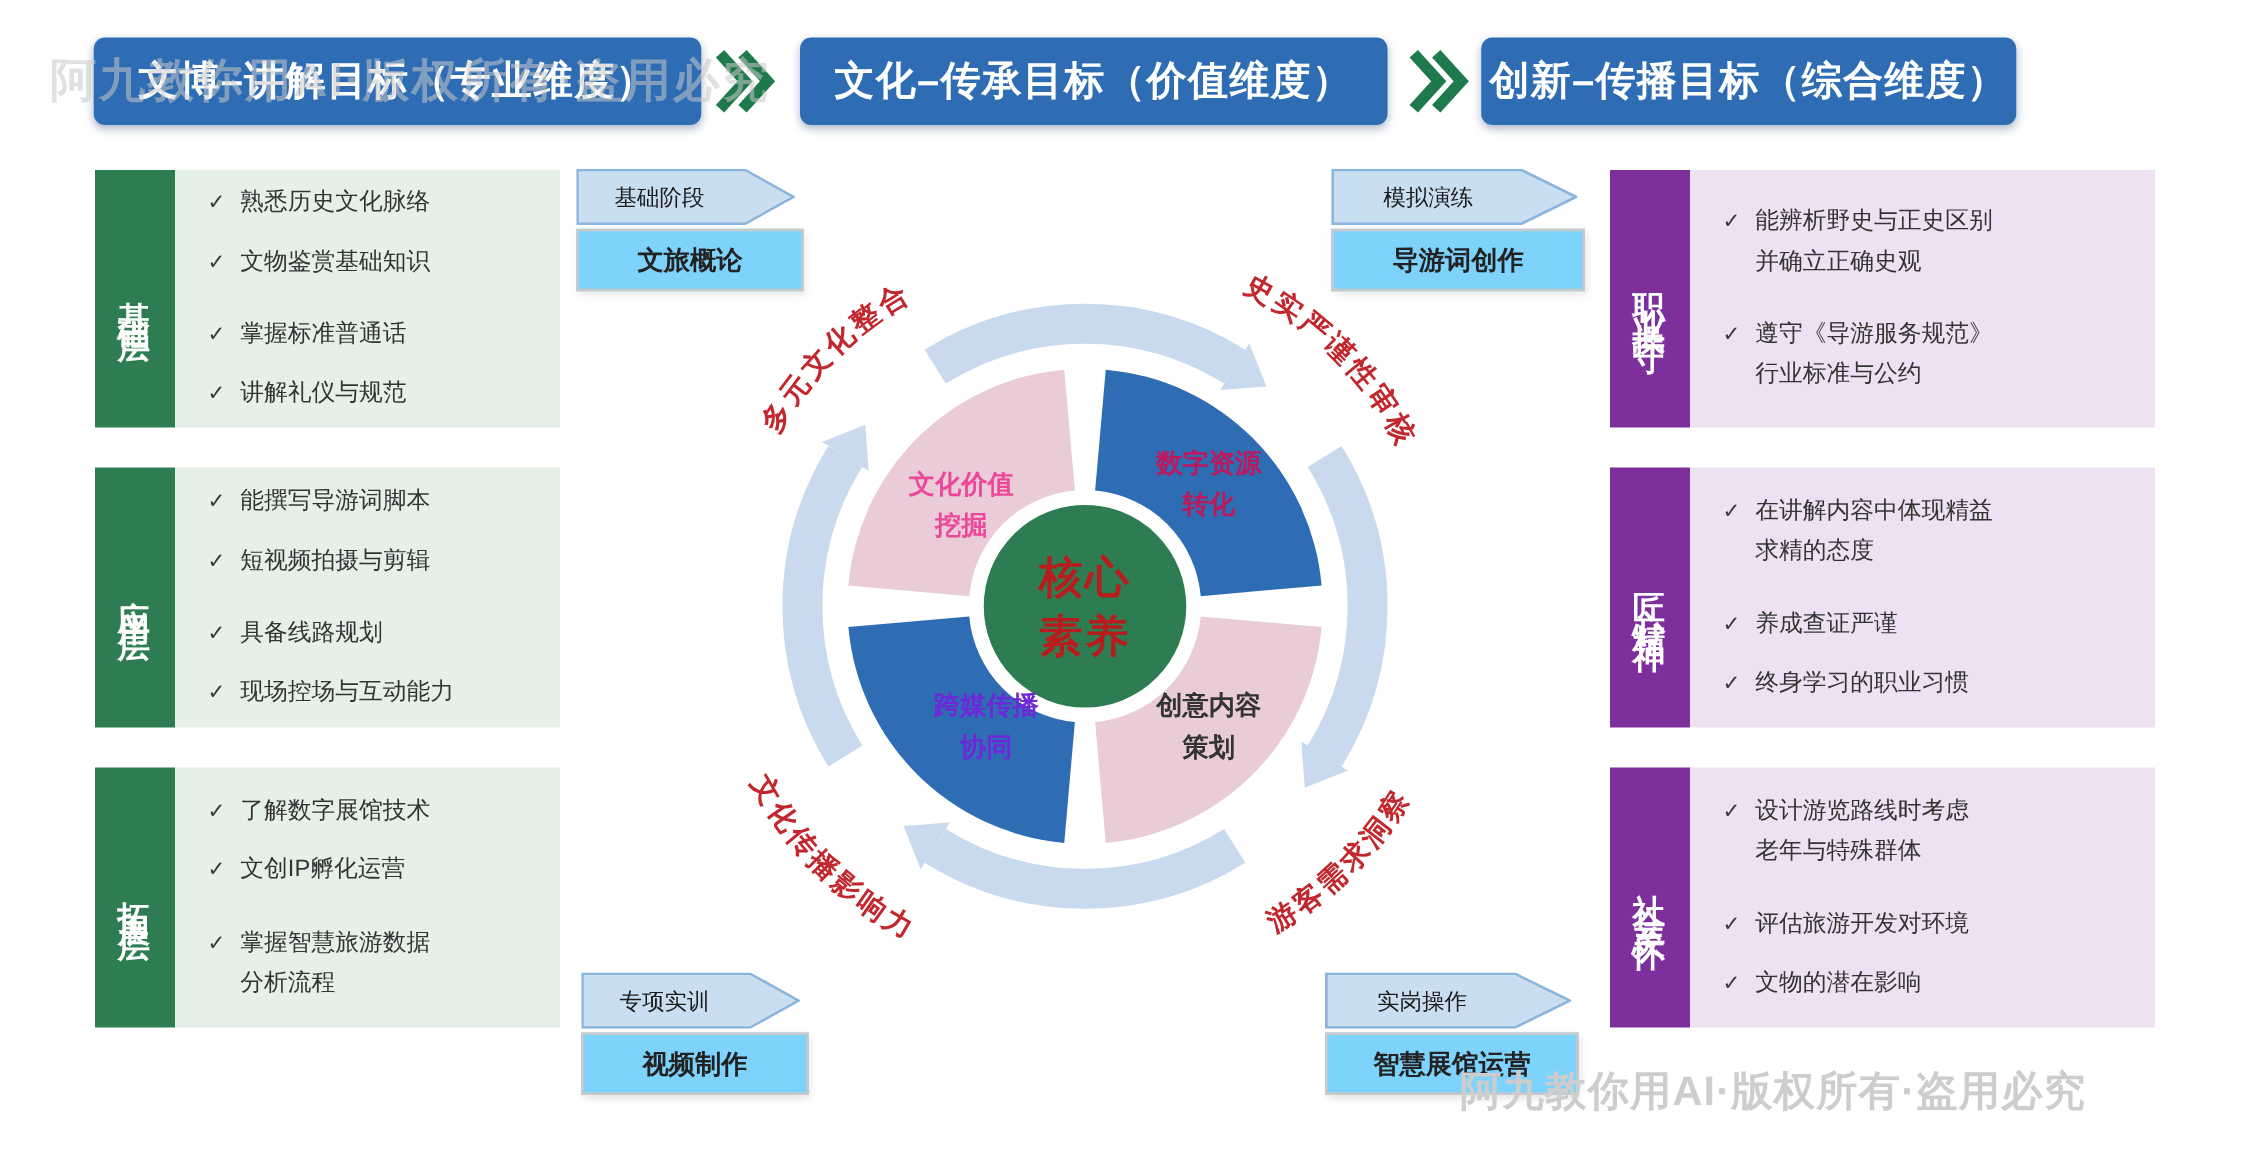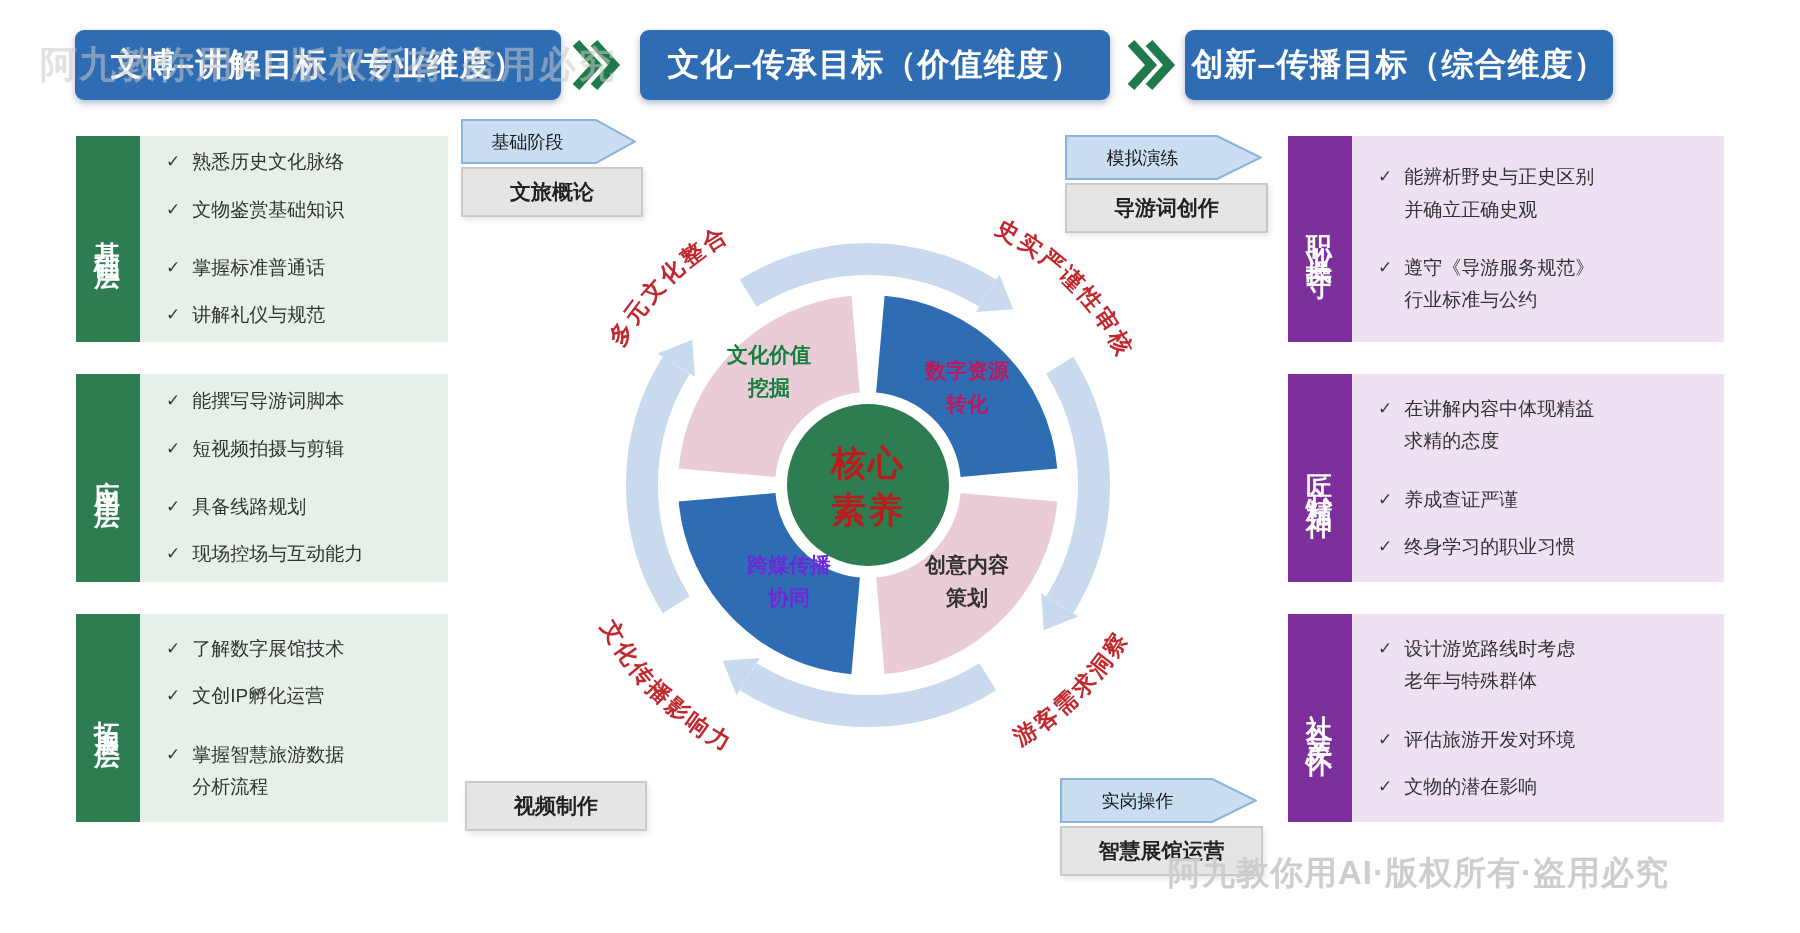--- a/index.html
+++ b/index.html
@@ -39,34 +39,34 @@
   .item{display:flex;gap:12px;align-items:flex-start;font-size:19px;color:#333;line-height:1.7;}
   .chk{flex:0 0 auto;color:#3a3a3a;font-weight:bold;font-size:17px;padding-top:2px;}
   .item-text{white-space:pre-line;font-weight:500;}
 
   
   .callout{position:absolute;z-index:4;}
   .stage-arrow{position:relative;height:45px;}
   .stage-arrow svg{position:absolute;inset:0;width:100%;height:100%;}
   .stage-label{position:absolute;inset:0;display:flex;align-items:center;justify-content:center;
                padding-right:42px;font-size:18px;font-weight:500;color:#1a1a1a;}
-  .course-box{margin-top:3px;background:#e5e5e5;border:2px solid #c9c9c9;height:46px;display:flex;
+  .course-box{margin-top:3px;background:#7dd3fc;border:2px solid #c9c9c9;height:46px;display:flex;
               align-items:center;justify-content:center;font-size:21px;font-weight:bold;color:#222;
               box-shadow:2px 3px 6px rgba(0,0,0,.10);}
-  #co-tl{left:461px;top:119px;width:182px;} #co-tl .stage-arrow{width:175px;}
+  #co-tl{left:461px;top:135px;width:182px;} #co-tl .stage-arrow{width:175px;}
   #co-tr{left:1065px;top:135px;width:203px;} #co-tr .stage-arrow{width:197px;}
   #co-bl{left:465px;top:778px;width:182px;} #co-bl .stage-arrow{width:175px;}
   #co-br{left:1060px;top:778px;width:203px;} #co-br .stage-arrow{width:197px;}
 
   
   #wheel-svg{position:absolute;left:540px;top:157px;width:656px;height:656px;z-index:2;}
   .ring-label{font-size:23px;font-weight:bold;fill:#c1272d;letter-spacing:3px;}
   .qlabel{position:absolute;transform:translate(-50%,-50%);text-align:center;white-space:pre-line;
           font-weight:bold;font-size:21px;line-height:1.55;z-index:3;}
-  #ql-nw{left:769px;top:372px;color:#15803d;}
+  #ql-nw{left:769px;top:405px;color:#ec4899;}
   #ql-ne{left:967px;top:388px;color:#be185d;}
   #ql-sw{left:769px;top:582px;color:#6d28d9;margin-left:20px;}
   #ql-se{left:967px;top:582px;color:#333;}
   #core-label{position:absolute;left:868px;top:486px;transform:translate(-50%,-50%);color:#b91c1c;
           font-size:35px;font-weight:bold;line-height:1.35;letter-spacing:2px;text-align:center;
           white-space:pre-line;z-index:3;}
 </style>
 </head>
 <body>
 
@@ -242,20 +242,26 @@
     <div class="stage-arrow">
       <svg viewBox="0 0 180 45" preserveAspectRatio="none">
         <polygon points="1,1 139,1 179,22.5 139,44 1,44" fill="#cadef2" stroke="#8ab4dc" stroke-width="2"></polygon>
       </svg>
       <div class="stage-label">模拟演练</div>
     </div>
     <div class="course-box">导游词创作</div>
   </div>
 
   <div class="callout" id="co-bl">
+    <div class="stage-arrow">
+      <svg viewBox="0 0 180 45" preserveAspectRatio="none">
+        <polygon points="1,1 139,1 179,22.5 139,44 1,44" fill="#cadef2" stroke="#8ab4dc" stroke-width="2"></polygon>
+      </svg>
+      <div class="stage-label">专项实训</div>
+    </div>
     <div class="course-box">视频制作</div>
   </div>
 
   <div class="callout" id="co-br">
     <div class="stage-arrow">
       <svg viewBox="0 0 180 45" preserveAspectRatio="none">
         <polygon points="1,1 139,1 179,22.5 139,44 1,44" fill="#cadef2" stroke="#8ab4dc" stroke-width="2"></polygon>
       </svg>
       <div class="stage-label">实岗操作</div>
     </div>

